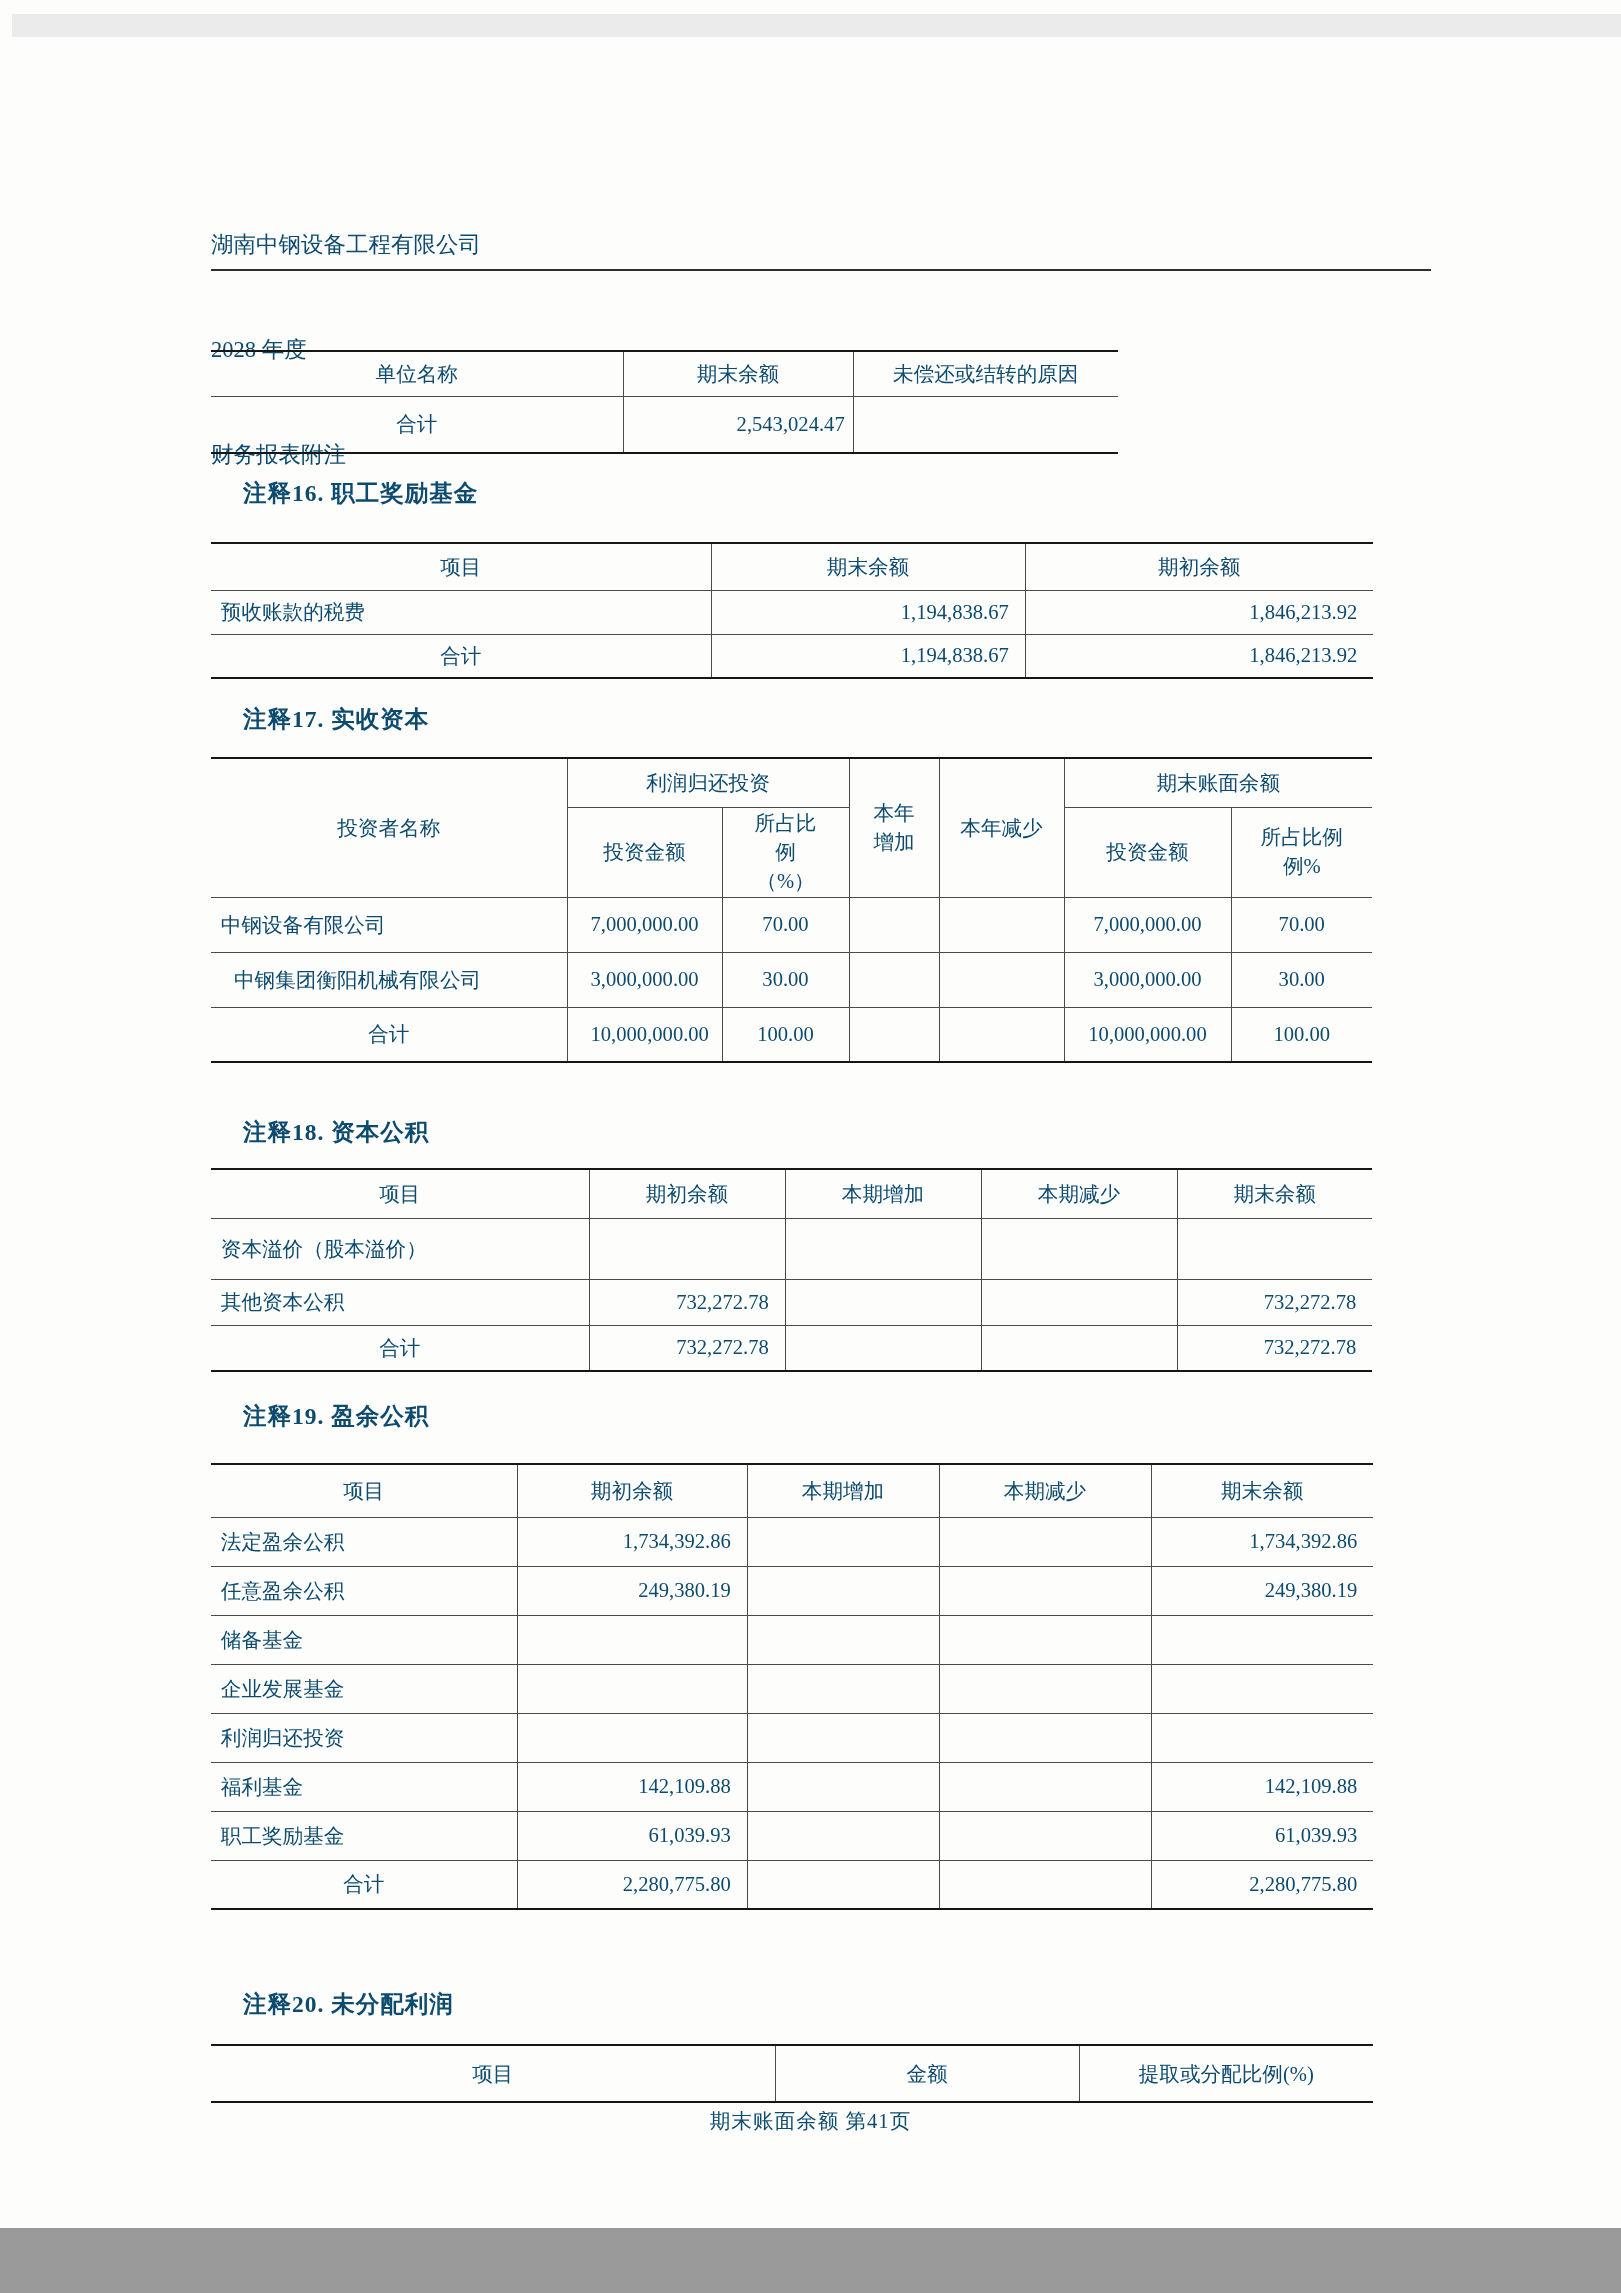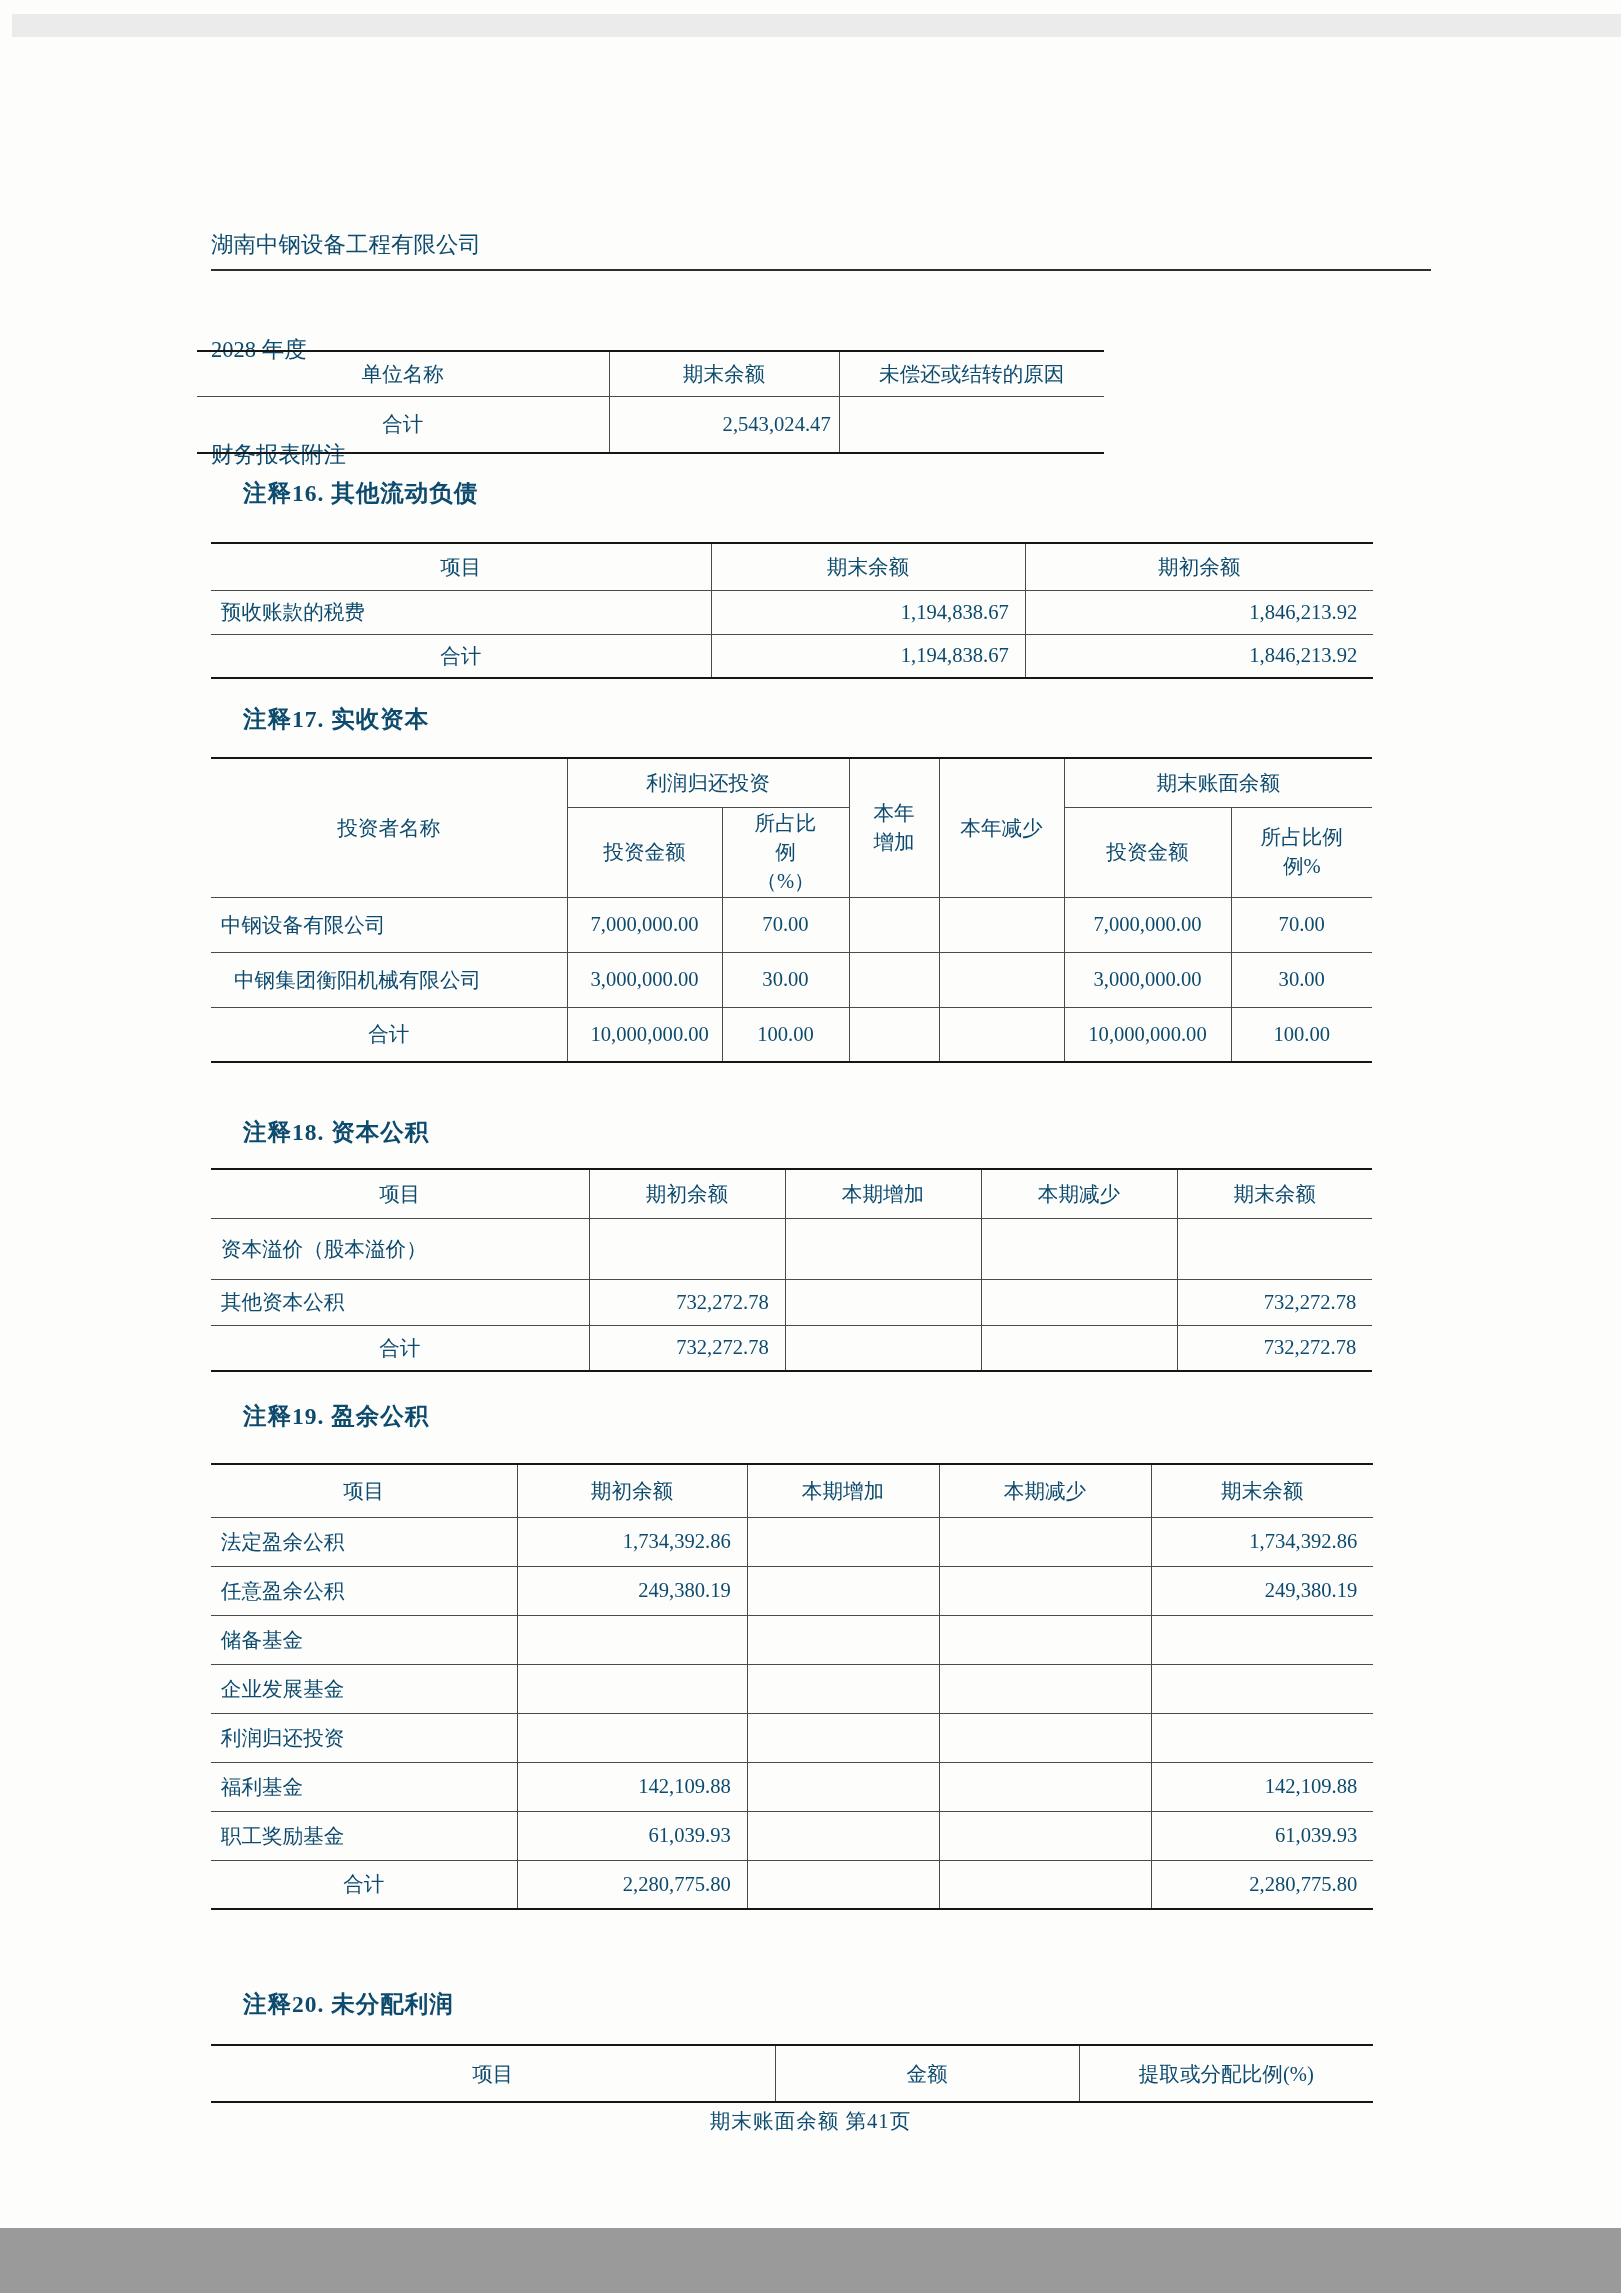--- a/index.html
+++ b/index.html
@@ -41,41 +41,41 @@
 <div class="page">
   <div class="scan-band"></div>
 
   <div class="doc-header">
     <div>湖南中钢设备工程有限公司</div>
     <div>2028 年度</div>
     <div>财务报表附注</div>
   </div>
   <div class="header-rule"></div>
 
-  <table class="fin" style="left:197px;top:350px;width:907px;">
+  <table class="fin" style="left:211px;top:350px;width:907px;">
     <colgroup>
         <col style="width:412px">
         <col style="width:230px">
         <col style="width:265px">
       </colgroup>
     <tbody>
         <tr style="height:45px">
       <th>单位名称</th>
       <th>期末余额</th>
       <th>未偿还或结转的原因</th>
     </tr>
     <tr style="height:57px">
       <td class="ac">合计</td>
       <td class="num" style="padding-right:7.8px !important">2,543,024.47</td>
       <td></td>
     </tr>
   </tbody>
     </table>
 
-  <div class="sec-title" style="top:477px;">注释16. 其他流动负债</div>
+  <div class="sec-title" style="top:477px;">注释16. 职工奖励基金</div>
   <table class="fin" style="left:211px;top:542px;width:1161px;">
     <colgroup>
         <col style="width:500px">
         <col style="width:314px">
         <col style="width:348px">
       </colgroup>
     <tbody>
         <tr style="height:47px">
       <th>项目</th>
       <th>期末余额</th>

